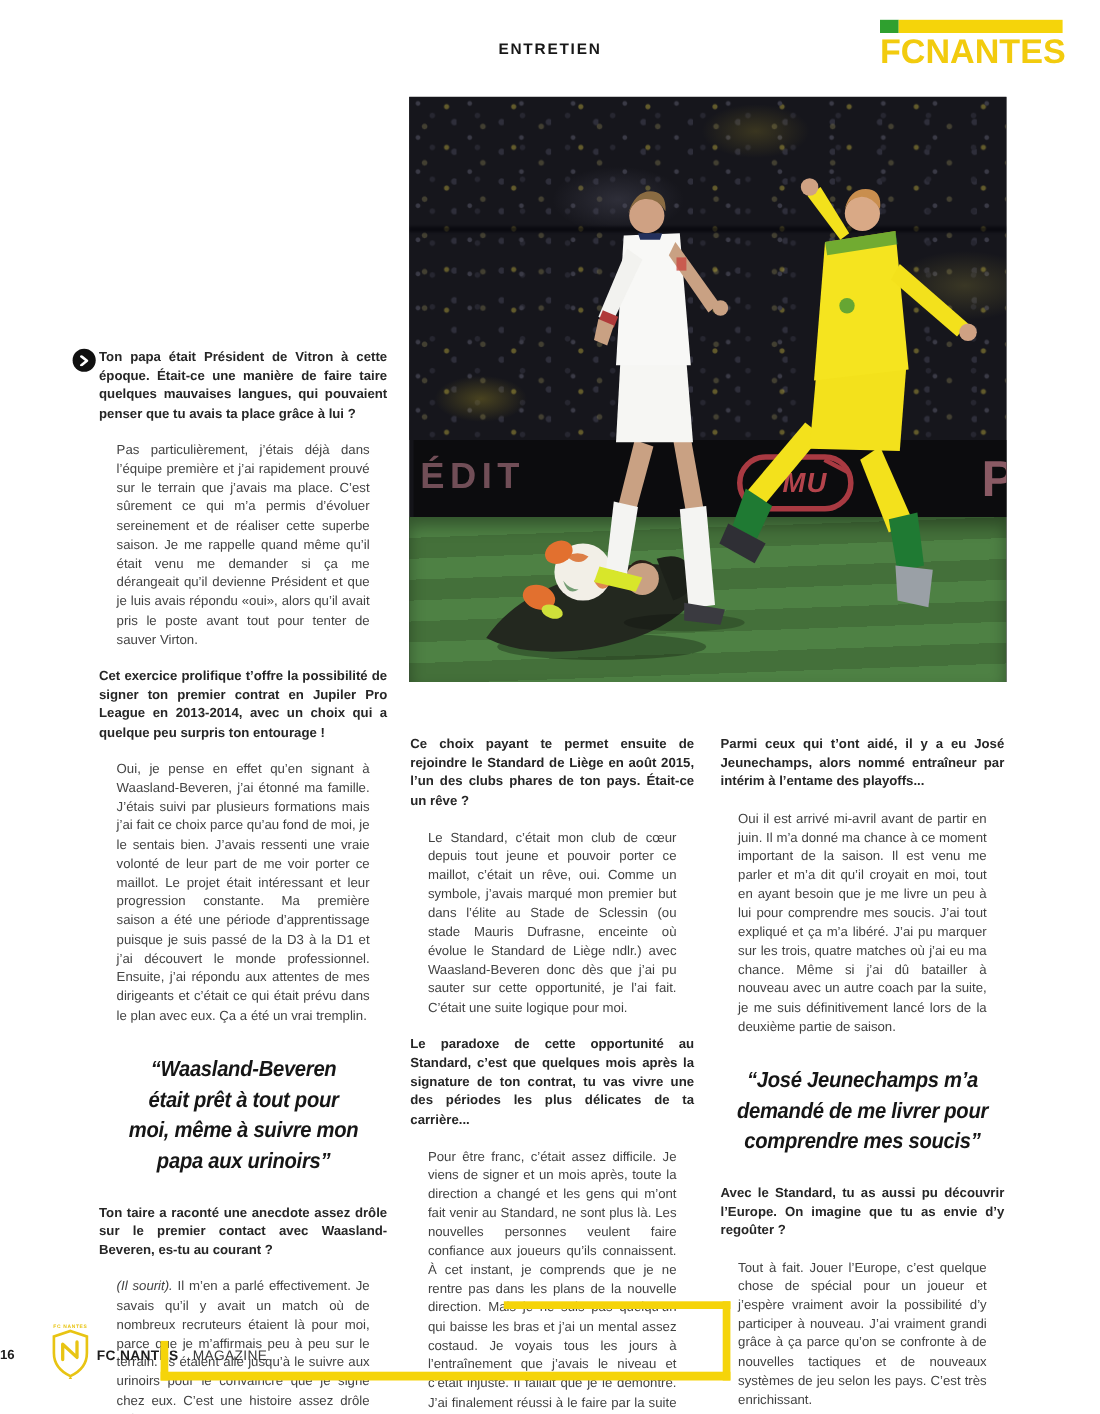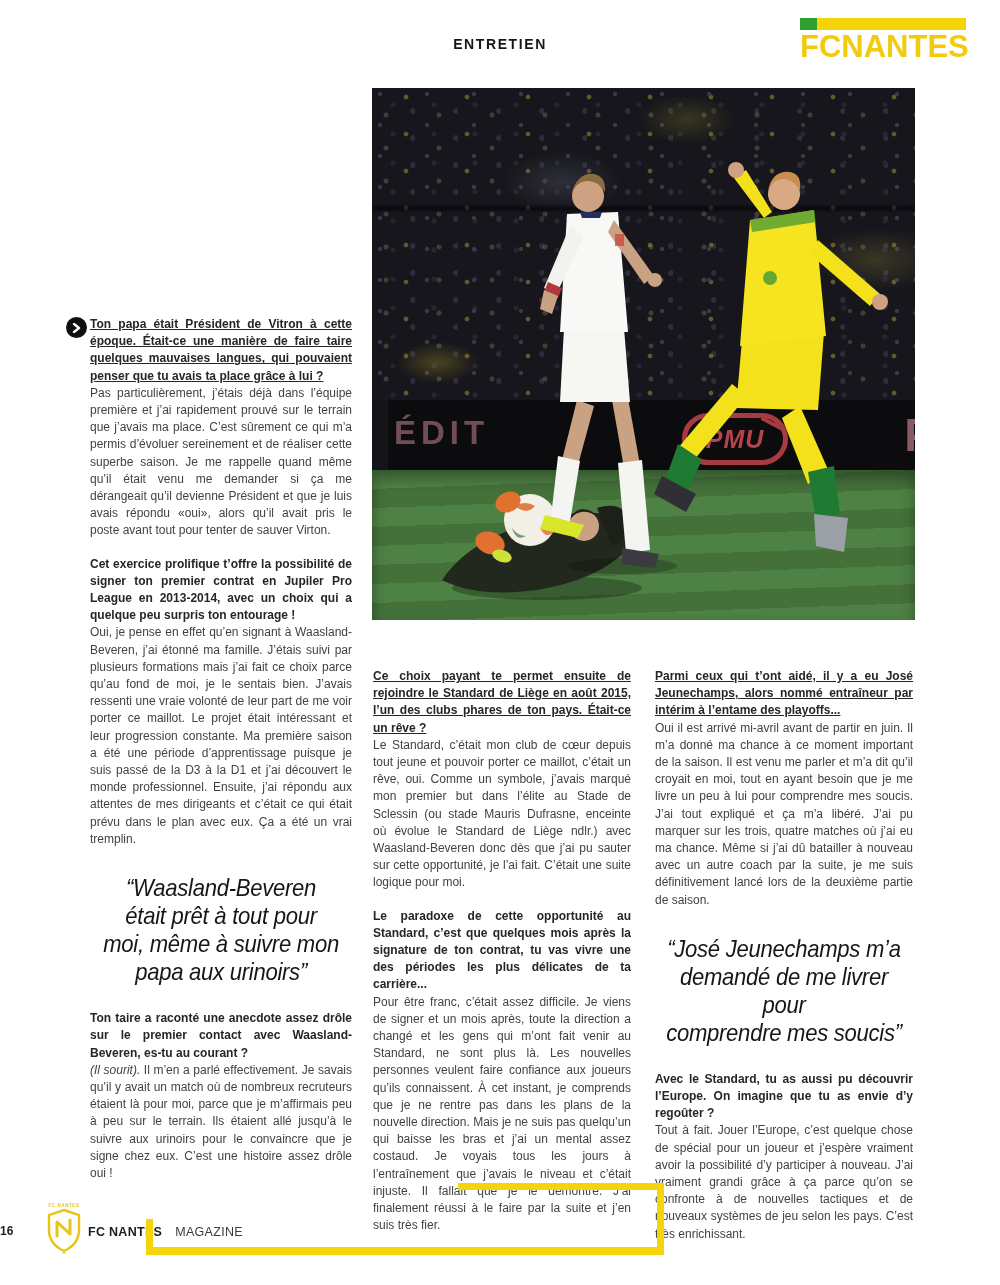--- a/index.html
+++ b/index.html
@@ -25,45 +25,45 @@
       radial-gradient(95px 45px at 93% 55%, rgba(150,140,60,.28), transparent 70%),
       radial-gradient(80px 40px at 35% 30%, rgba(70,70,85,.5), transparent 75%),
       radial-gradient(circle at 8px 6px, #3a3a46 0 1.6px, transparent 2.6px),
       radial-gradient(circle at 21px 17px, #262630 0 2px, transparent 3px),
       radial-gradient(circle at 34px 9px, rgba(191,174,62,.45) 0 1.8px, transparent 2.8px),
       radial-gradient(circle at 14px 27px, rgba(110,104,70,.5) 0 2px, transparent 3px),
       radial-gradient(circle at 41px 23px, #2e2e3a 0 2.4px, transparent 3.4px);
     background-size:100% 100%,100% 100%,100% 100%,100% 100%,47px 31px,41px 29px,61px 37px,53px 33px,43px 27px;
     filter:blur(.5px);}
   .crowd-tier{position:absolute;left:0;top:118px;width:100%;height:5px;background:rgba(5,5,10,.65);filter:blur(1px);}
-  .adboard{position:absolute;left:16px;top:312px;width:100%;height:70px;background:#0c0c0e;}
+  .adboard{position:absolute;left:4px;top:312px;width:100%;height:70px;background:#0c0c0e;}
   .ad-left{position:absolute;left:6px;top:14px;font-size:33px;font-weight:700;
     color:#7d5660;letter-spacing:5px;opacity:.9;}
   .pmu-ring{position:absolute;left:294px;top:13px;width:96px;height:42px;border:5px solid #a93a42;
     border-radius:28px;display:flex;align-items:center;justify-content:center;}
   .pmu-text{font-size:25px;font-weight:700;font-style:italic;color:#b5444c;letter-spacing:1px;}
   .pmu-tail{position:absolute;left:372px;top:22px;width:26px;height:4px;background:#a93a42;
     transform:rotate(28deg);}
   .ad-right{position:absolute;right:-4px;top:8px;font-size:46px;font-weight:700;color:#8a5a64;}
   .pitch{position:absolute;left:0;bottom:0;width:100%;height:150px;
     background:repeating-linear-gradient(178deg,#4e8144 0 19px,#44703a 19px 38px);
     box-shadow:inset 0 8px 14px rgba(0,0,0,.35);}
   .players{position:absolute;left:0;top:0;}
 
   
   .col{position:absolute;font-size:12px;line-height:17.2px;text-align:justify;color:#424242;}
   .col-left{left:90px;top:316px;width:262px;}
   .col-mid{left:373px;top:668px;width:258px;}
   .col-right{left:655px;top:668px;width:258px;}
   .q{font-weight:700;color:#262626;margin:16px 0 0 0;}
-  .q.first{margin-top:0;text-decoration:underline;}
-  .a{margin:0;}
+  .q.first{margin-top:0;}
+  .a{margin:16px;}
   .a .lead-italic{font-style:italic;}
-  .quote{margin:26px 0 24px 0;text-align:center;white-space:pre-line;font-weight:400;font-style:italic;
-    font-size:24px;line-height:28px;color:#161616;letter-spacing:-.3px;}
+  .quote{margin:26px 0 24px 0;text-align:center;white-space:pre-line;font-weight:700;font-style:italic;
+    font-size:20px;line-height:28px;color:#161616;letter-spacing:-.3px;}
   .quote>span{display:inline-block;transform:scaleX(.92);}
 
   
   .lead-arrow{position:absolute;left:66px;top:317px;width:21px;height:21px;border-radius:50%;
     background:#101010;display:flex;align-items:center;justify-content:center;}
 
   
   .yf{position:absolute;background:#F5D40A;z-index:5;}
   .yf-top{left:458px;top:1183px;width:206px;height:7px;}
   .yf-right{left:657px;top:1183px;width:7px;height:72px;}

